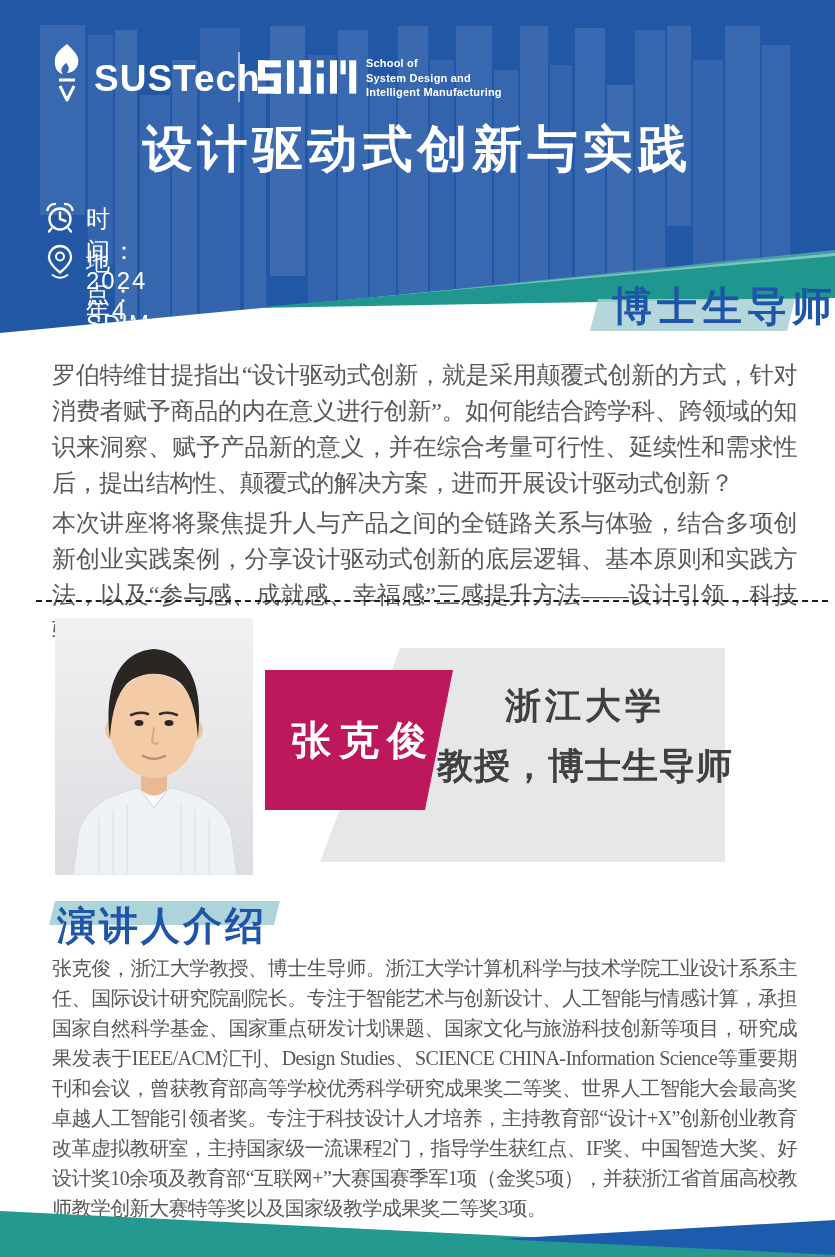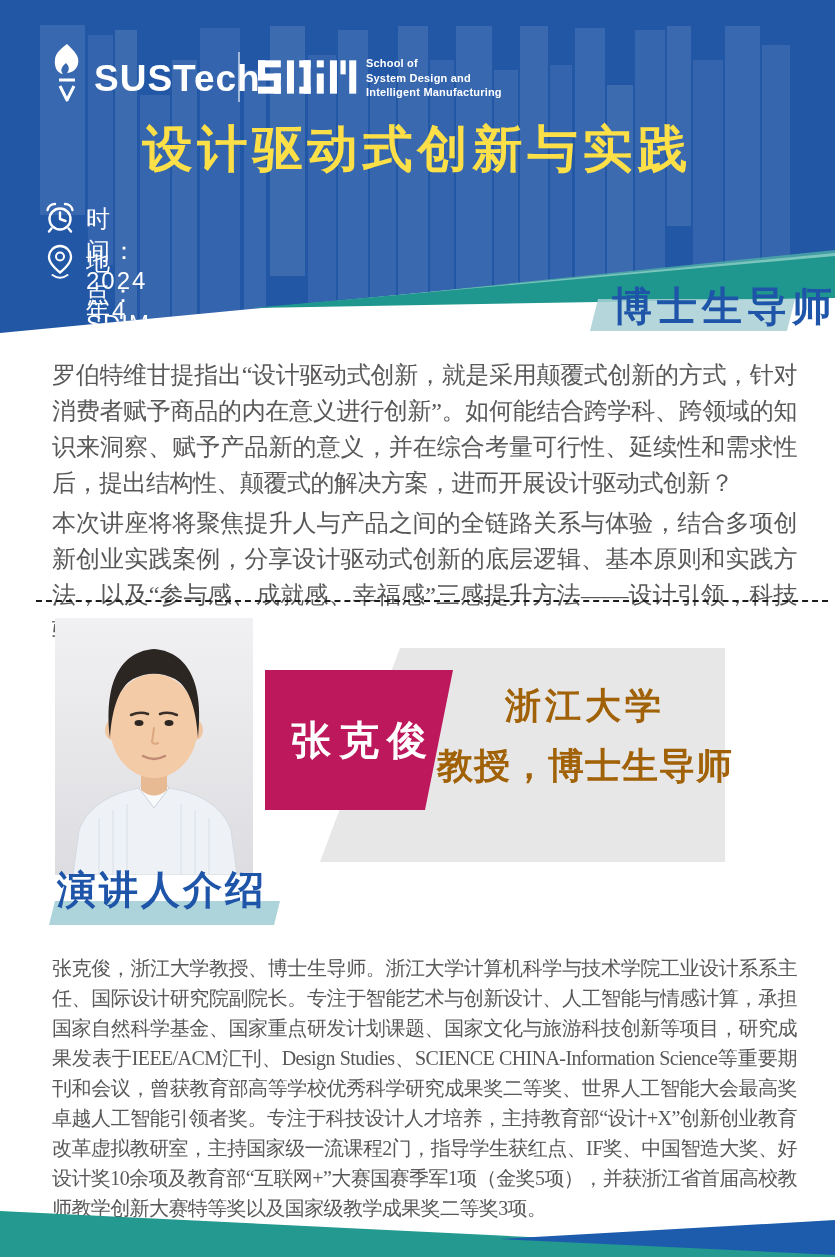--- a/index.html
+++ b/index.html
@@ -12,21 +12,21 @@
   .hero .bar{position:absolute;background:#ffffff;}
   .logo-row{position:absolute;left:0;top:0;width:100%;height:120px;z-index:3;}
   .torch{position:absolute;left:46px;top:42px;}
   .sustech{position:absolute;left:94px;top:58px;font-size:37px;font-weight:bold;color:#fff;
            letter-spacing:1px;line-height:42px;}
   .logo-div{position:absolute;left:238px;top:52px;width:2px;height:50px;background:rgba(255,255,255,.55);}
   .sdim-logo{position:absolute;left:258px;top:57px;}
   .school{position:absolute;left:366px;top:56px;color:#fff;font-size:11px;font-weight:bold;
           line-height:14.5px;letter-spacing:.2px;}
   .hero-title{position:absolute;left:0;top:116px;width:835px;margin:0;text-align:center;z-index:3;
-          color:#fde047;font-family:"Liberation Serif","DejaVu Serif",serif;font-weight:bold;
+          color:#ffffff;font-family:"Liberation Serif","DejaVu Serif",serif;font-weight:bold;
           font-size:50px;letter-spacing:5px;}
   .info-row{position:absolute;z-index:3;color:#fff;}
   .info-icon{position:absolute;}
   .row-time .info-text{position:absolute;left:86px;top:203px;font-size:24px;letter-spacing:2px;}
   .row-loc  .info-text{position:absolute;left:86px;top:246px;font-size:24px;letter-spacing:1px;}
 
   
   .wedge{position:absolute;left:0;width:835px;z-index:2;}
   .wedge-light{top:240px;height:65px;background:#4fb3a6;opacity:.75;
         clip-path:polygon(300px 65px,835px 10px,835px 32px);}
@@ -35,21 +35,21 @@
 
   
   .badge{position:absolute;z-index:3;}
   .badge-content{left:598px;top:299px;width:197px;height:32px;background:rgba(168,208,213,.85);
         transform:skewX(-14deg);transform-origin:0 0;}
   .section-head{position:absolute;margin:0;z-index:4;color:#1e55a8;
         font-family:"Liberation Serif","DejaVu Serif",serif;font-weight:bold;}
   .content-head{left:612px;top:284px;font-size:40px;letter-spacing:5px;line-height:46px;}
   .badge-speaker{left:55px;top:901px;width:225px;height:24px;background:rgba(159,204,211,.85);
         transform:skewX(-14deg);transform-origin:0 0;}
-  .speaker-head{left:57px;top:868px;font-size:39px;letter-spacing:3px;line-height:44px;}
+  .speaker-head{left:57px;top:904px;font-size:39px;letter-spacing:3px;line-height:44px;}
 
   
   .para,.bio{position:absolute;left:52px;width:745px;margin:0;color:#595757;
         font-family:"Liberation Serif","DejaVu Serif",serif;text-align:justify;}
   .para{font-size:24px;line-height:36px;letter-spacing:-0.5px;}
   .para-1{top:357px;}
   .para-2{top:505px;}
   .bio{top:953px;font-size:20px;line-height:30px;letter-spacing:-0.6px;}
 
   .dotted{position:absolute;left:36px;top:600px;width:792px;height:0;
@@ -58,21 +58,21 @@
   
   .photo{position:absolute;left:55px;top:618px;z-index:2;}
   .gray-plate{position:absolute;left:320px;top:648px;width:405px;height:214px;background:#e7e7e7;
         clip-path:polygon(80px 0,405px 0,405px 214px,0 214px);z-index:1;}
   .blue-plate{position:absolute;left:265px;top:670px;width:188px;height:140px;background:#be185d;
         clip-path:polygon(0 0,188px 0,160px 140px,0 140px);z-index:2;
         display:flex;align-items:center;justify-content:center;}
   .blue-plate span{color:#fff;font-family:"Liberation Serif","DejaVu Serif",serif;
         font-weight:bold;font-size:40px;letter-spacing:8px;text-indent:8px;}
   .affil{position:absolute;left:430px;top:684px;width:310px;z-index:2;text-align:center;
-        color:#a16207;font-family:"Liberation Serif","DejaVu Serif",serif;font-weight:bold;}
+        color:#404040;font-family:"Liberation Serif","DejaVu Serif",serif;font-weight:bold;}
   .affil .l1{font-size:36px;line-height:44px;letter-spacing:4px;}
   .affil .l2{font-size:36px;line-height:44px;margin-top:16px;letter-spacing:1px;}
 
   
   .foot-teal{position:absolute;left:0;top:1205px;width:835px;height:52px;background:#23998f;
         clip-path:polygon(0 6px,835px 47px,835px 52px,0 52px);z-index:5;}
   .foot-blue{position:absolute;left:0;top:1215px;width:835px;height:42px;background:#1d5cad;
         clip-path:polygon(500px 24px,835px 5px,835px 40px);z-index:6;}
 </style>
 </head>

